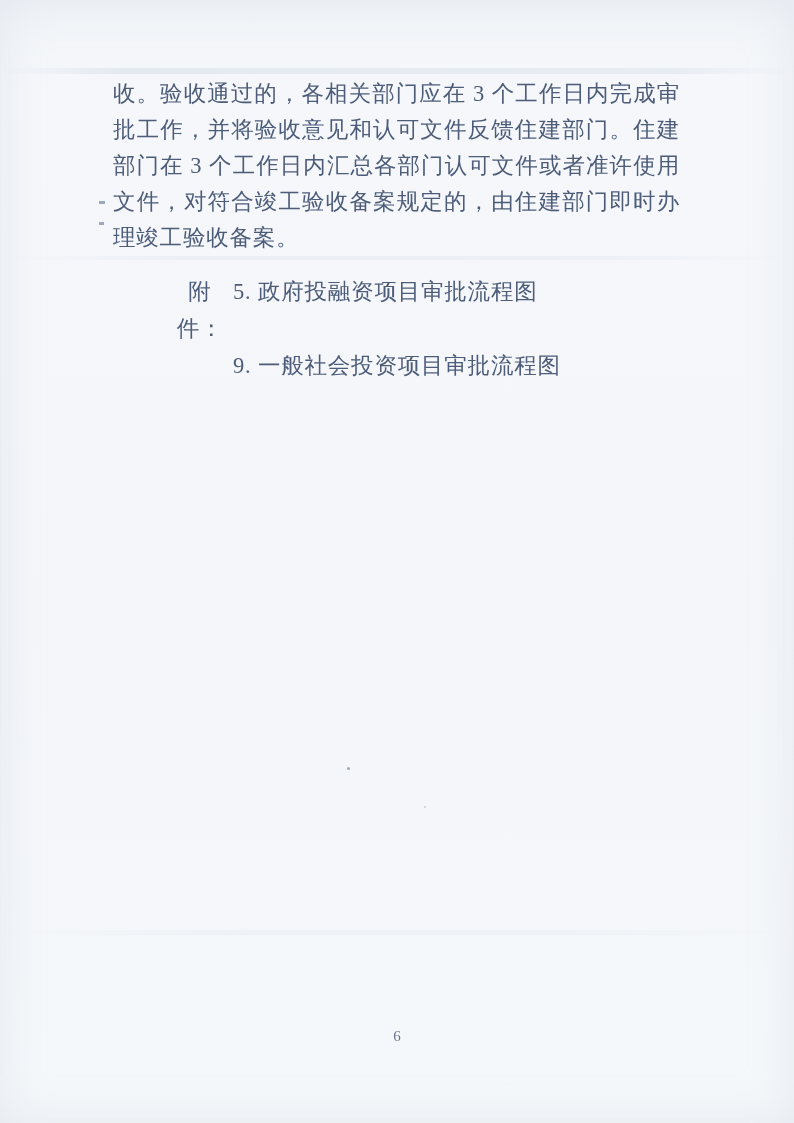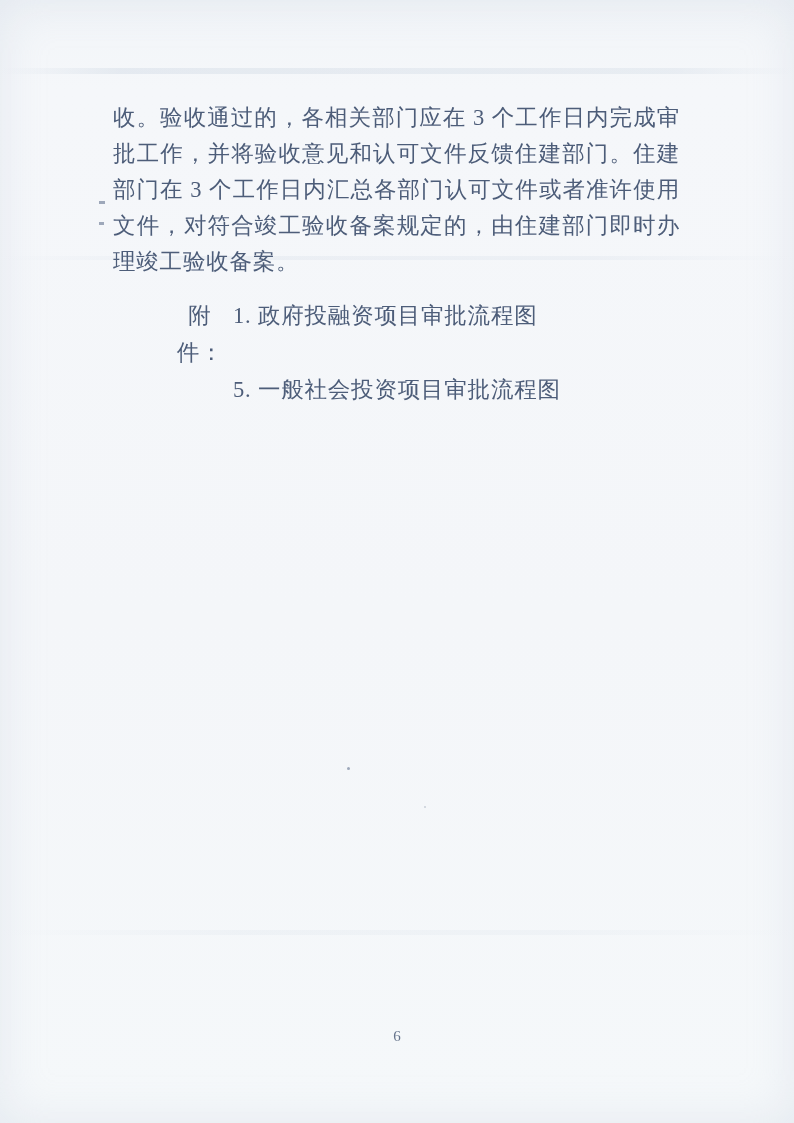--- a/index.html
+++ b/index.html
@@ -44,21 +44,21 @@
     pointer-events: none;
   }
   .speck.a { left: 347px; top: 767px; width: 3px; height: 3px; border-radius: 50%; }
   .speck.b { left: 99px;  top: 201px; width: 6px; height: 3px; }
   .speck.c { left: 99px;  top: 222px; width: 5px; height: 3px; }
   .speck.d { left: 424px; top: 806px; width: 2px; height: 2px; border-radius: 50%; opacity: .5; }
 
   .body-text {
     position: absolute;
     left: 113px;
-    top: 100px;
+    top: 76px;
     width: 567px;
     font-size: 22.5px;
     line-height: 36px;
     letter-spacing: 0.8px;
     color: var(--ink, #4d5d79);
     text-align: justify;
     text-justify: inter-ideograph;
   }
   .body-text p { margin: 0; padding: 0; }
   .para.indent { text-indent: 2em; }
@@ -96,23 +96,23 @@
   <div class="speck c"></div>
   <div class="speck a"></div>
   <div class="speck d"></div>
 
   <div class="body-text">
     <p class="para">收。验收通过的，各相关部门应在 3 个工作日内完成审批工作，并将验收意见和认可文件反馈住建部门。住建部门在 3 个工作日内汇总各部门认可文件或者准许使用文件，对符合竣工验收备案规定的，由住建部门即时办理竣工验收备案。</p>
 
     <div class="attachments">
       <div class="att-row">
         <span class="att-label">附件：</span>
-        <span class="att-item">1. 政府投融资项目审批流程图</span>
+        <span class="att-item">5. 政府投融资项目审批流程图</span>
       </div>
       <div class="att-row">
         <span class="att-label"></span>
-        <span class="att-item">5. 一般社会投资项目审批流程图</span>
+        <span class="att-item">9. 一般社会投资项目审批流程图</span>
       </div>
     </div>
   </div>
 
   <div class="page-number">6</div>
 </div>
 
 </body></html>

